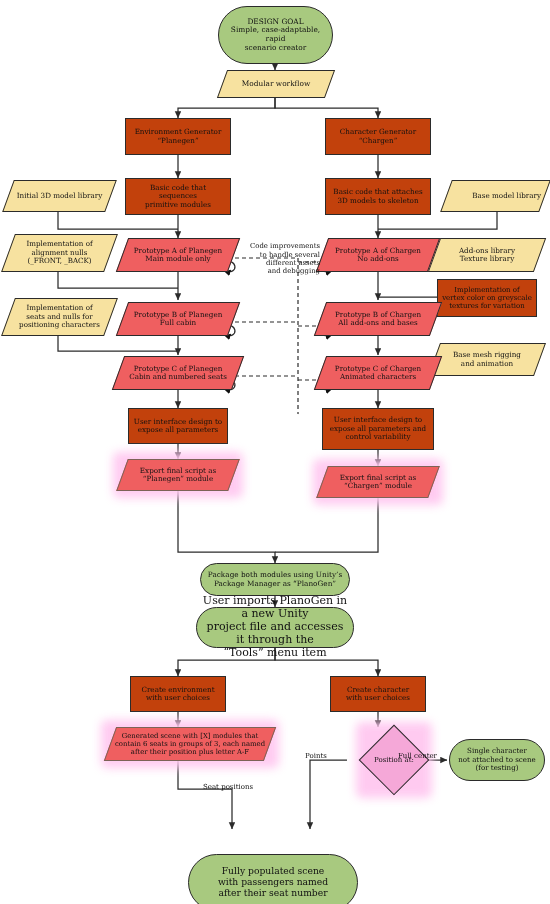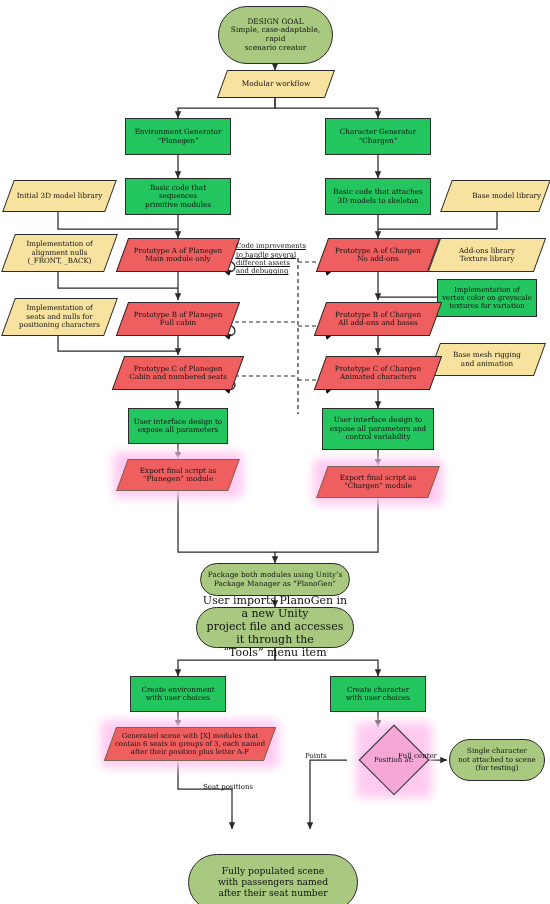--- a/index.html
+++ b/index.html
@@ -9,41 +9,41 @@
     color:#111111;
   }
   #canvas{position:absolute;left:0;top:0;width:550px;height:904px;}
   svg#edges{position:absolute;left:0;top:0;width:550px;height:904px;pointer-events:none;}
 
   .node{position:absolute;box-sizing:border-box;display:flex;align-items:center;
         justify-content:center;text-align:center;line-height:1.18;}
   .node .lbl{position:relative;z-index:3;padding:0 4px;white-space:pre-line;}
 
   
-  .rect{border:0.8px solid #2b2b2b;background:#22c55e;}
+  .rect{border:0.8px solid #2b2b2b;background:#c2410c;}
   .round{border:0.8px solid #2b2b2b;background:#a8c97f;border-radius:999px;}
 
   .para{position:absolute;}
   .para .skew{position:absolute;left:0;top:0;right:0;bottom:0;
       transform:skewX(-20deg);border:0.8px solid #2b2b2b;}
   .para.yellow .skew{background:#f7e2a0;}
   .para.red .skew{background:#ef5f60;}
 
   .glow{position:absolute;left:-9px;top:-7px;right:-9px;bottom:-7px;
         background:#ffc8f0;filter:blur(5px);z-index:0;border-radius:6px;opacity:.95;}
   .para.red.glowing .skew{border-color:#7c6357;border-width:1.6px;}
 
   .diamond{position:absolute;}
   .diamond .dshape{position:absolute;left:50%;top:50%;width:70.7%;height:70.7%;
       transform:translate(-50%,-50%) rotate(45deg);
       background:#f5a8d8;border:0.8px solid #2b2b2b;}
   .diamond .glow{left:-4px;top:-4px;right:-4px;bottom:-4px;}
 
   .edgelabel{position:absolute;z-index:4;white-space:pre-line;text-align:center;}
-  .freetext{position:absolute;z-index:4;white-space:pre-line;text-align:left;line-height:1.2;text-decoration:underline;}
+  .freetext{position:absolute;z-index:4;white-space:pre-line;text-align:right;line-height:1.2;}
 </style>
 </head>
 <body>
 
 <div id="canvas">
 
   <svg id="edges" viewBox="0 0 550 904">
     <defs>
       <marker id="arrow" markerWidth="7" markerHeight="7" refX="5.4" refY="2.6" orient="auto">
         <path d="M0,0 L5.6,2.6 L0,5.2 z" fill="#2b2b2b"></path>

